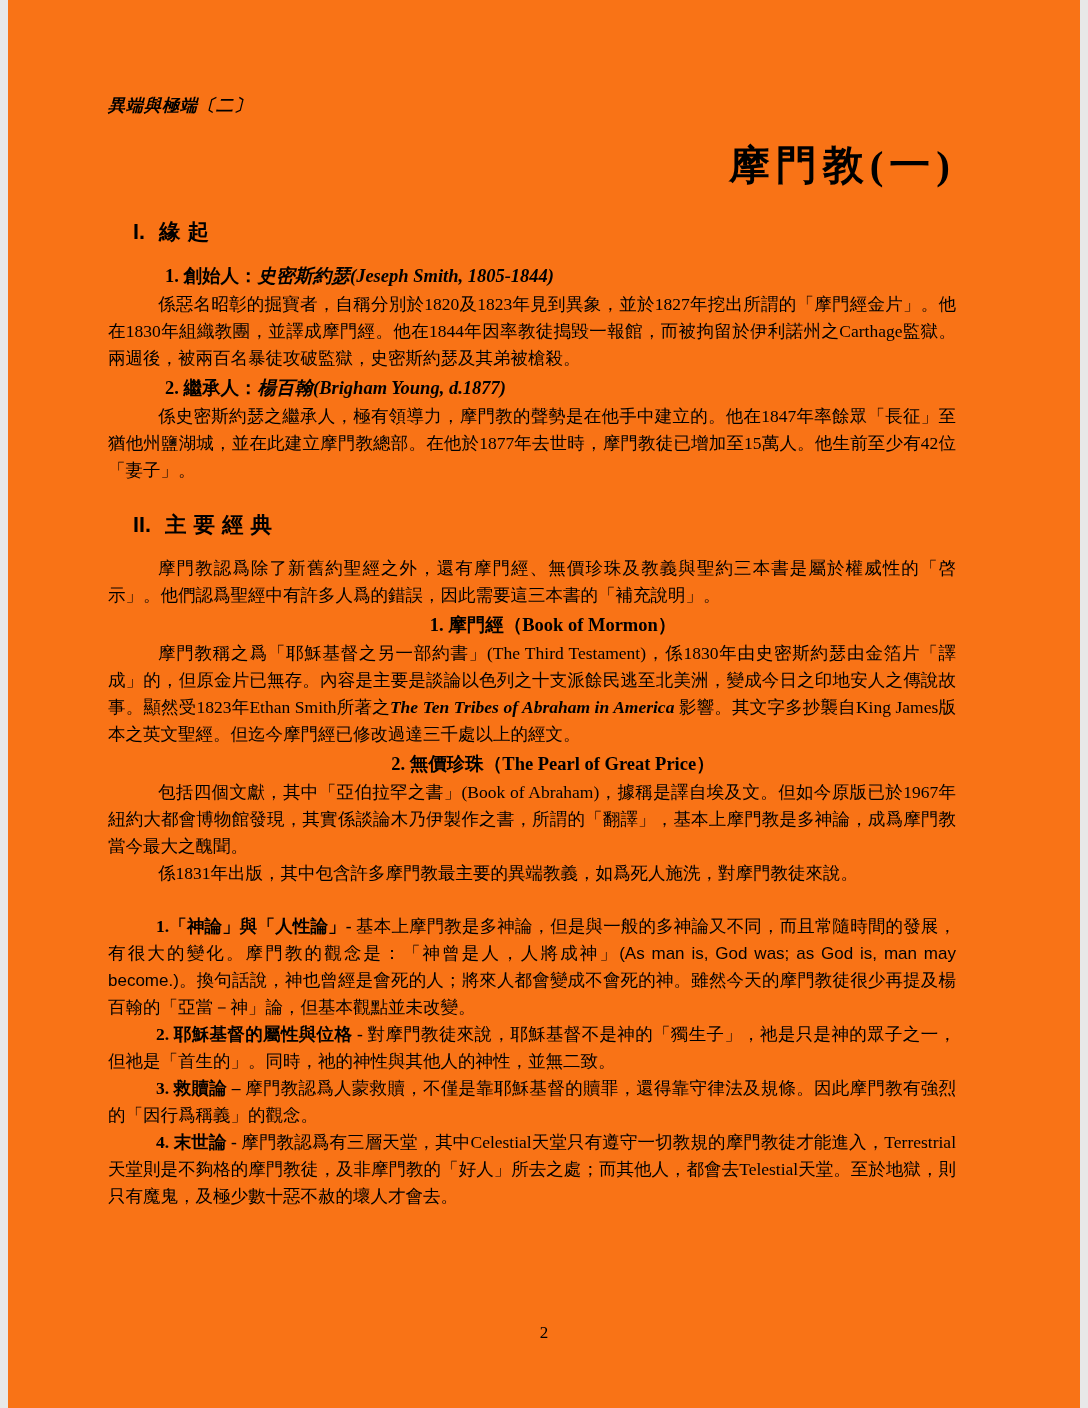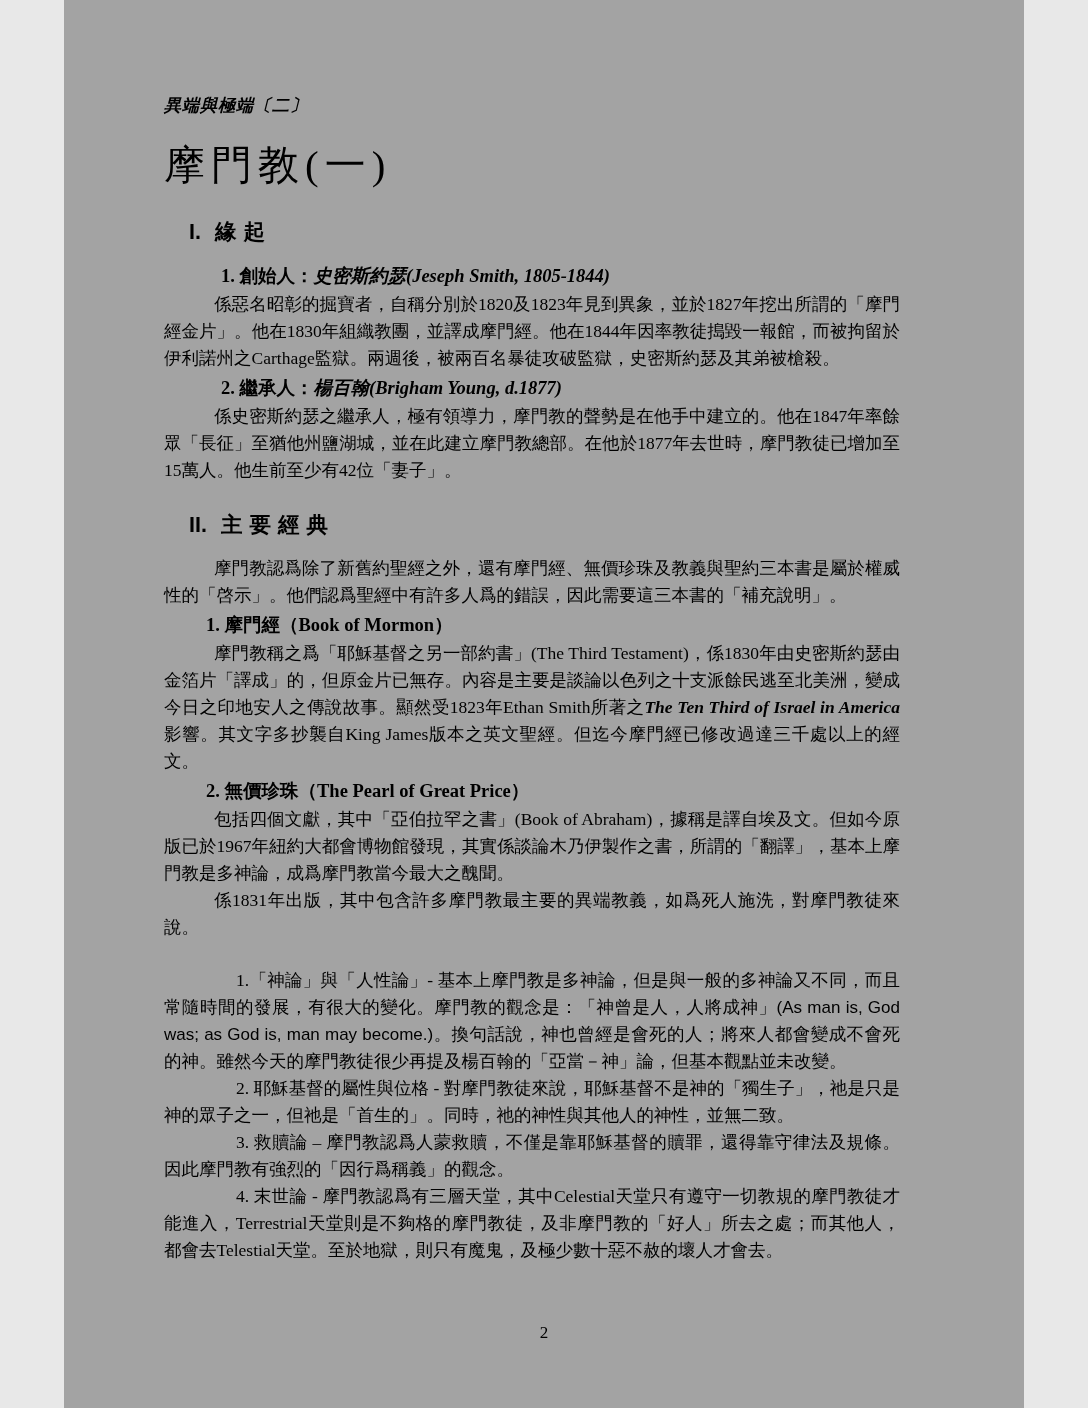--- a/index.html
+++ b/index.html
@@ -1,38 +1,38 @@
 <!DOCTYPE html>
 <html><head>
 <meta charset="utf-8">
 <style>
   html,body{margin:0;padding:0;background:#e8e8e8;}
   .page{
     position:relative;
-    width:960px;height:1408px;
+    width:1072px;height:1408px;
     margin:0 auto;
-    background:#a3a3a3;
+    background:#f97316;
     color:#000;
     box-sizing:border-box;
     padding:92px 124px 4px 100px;
     font-family:"Liberation Serif","DejaVu Serif",serif;
     font-size:17.5px;
     line-height:27px;
     overflow:hidden;
   }
   .header-note{
     font-style:italic;
     font-weight:bold;
     font-size:17px;
     letter-spacing:1px;
   }
   .doc-title{
-    text-align:left;
+    text-align:right;
     font-size:41px;
-    font-weight:normal;
+    font-weight:bold;
     line-height:52px;
     margin-top:20px;
     letter-spacing:6px;
   }
   .section{margin-top:26px;}
   .section-heading{
     font-size:21.5px;
     line-height:30px;
     font-weight:bold;
     margin:0 0 15px 25px;
@@ -51,32 +51,33 @@
     font-size:18.5px;
     line-height:29px;
     margin:2px 0 0 57px;
   }
   .item-head .item-name{font-style:italic;}
   .item-head2{
     font-weight:bold;
     font-size:18.5px;
     line-height:29px;
     margin:2px 0 0 42px;
+    text-align:center;
   }
   .body-p{
     margin:0;
     text-align:justify;
     text-indent:50px;
   }
   .para3{
     margin:0;
     text-align:justify;
     text-indent:48px;
   }
-  .para3 .p-head{font-weight:normal;margin-left:24px;}
+  .para3 .p-head{font-weight:bold;}
   .italic-run{font-style:italic;font-weight:bold;}
   .sans-run{font-family:"Liberation Sans","DejaVu Sans",sans-serif;font-size:17px;}
   .page-number{
     position:absolute;
     bottom:62px;left:0;right:0;
     text-align:center;
     font-size:17px;
   }
 </style>
 </head>
@@ -105,21 +106,21 @@
   </div>
 
   <div class="section">
     <div class="section-heading">
       <span class="sec-num">II.</span><span class="sec-title">主要經典</span>
     </div>
 
     <p class="body-p">摩門教認爲除了新舊約聖經之外，還有摩門經、無價珍珠及教義與聖約三本書是屬於權威性的「啓示」。他們認爲聖經中有許多人爲的錯誤，因此需要這三本書的「補充說明」。</p>
 
     <div class="item-head2">1. 摩門經（Book of Mormon）</div>
-    <p class="body-p"><span>摩門教稱之爲「耶穌基督之另一部約書」(The Third Testament)，係1830年由史密斯約瑟由金箔片「譯成」的，但原金片已無存。內容是主要是談論以色列之十支派餘民逃至北美洲，變成今日之印地安人之傳說故事。顯然受1823年Ethan Smith所著之</span><span class="italic-run">The Ten Third of Israel in America</span><span> 影響。其文字多抄襲自King James版本之英文聖經。但迄今摩門經已修改過達三千處以上的經文。</span></p>
+    <p class="body-p"><span>摩門教稱之爲「耶穌基督之另一部約書」(The Third Testament)，係1830年由史密斯約瑟由金箔片「譯成」的，但原金片已無存。內容是主要是談論以色列之十支派餘民逃至北美洲，變成今日之印地安人之傳說故事。顯然受1823年Ethan Smith所著之</span><span class="italic-run">The Ten Tribes of Abraham in America</span><span> 影響。其文字多抄襲自King James版本之英文聖經。但迄今摩門經已修改過達三千處以上的經文。</span></p>
 
     <div class="item-head2">2. 無價珍珠（The Pearl of Great Price）</div>
     <p class="body-p">包括四個文獻，其中「亞伯拉罕之書」(Book of Abraham)，據稱是譯自埃及文。但如今原版已於1967年紐約大都會博物館發現，其實係談論木乃伊製作之書，所謂的「翻譯」，基本上摩門教是多神論，成爲摩門教當今最大之醜聞。</p>
 
     <p class="body-p">係1831年出版，其中包含許多摩門教最主要的異端教義，如爲死人施洗，對摩門教徒來說。</p>
   </div>
 
   <div class="section">
 
     <p class="para3"><span class="p-head">1.「神論」與「人性論」- </span><span>基本上摩門教是多神論，但是與一般的多神論又不同，而且常隨時間的發展，有很大的變化。摩門教的觀念是：「神曾是人，人將成神」</span><span class="sans-run">(As man is, God was; as God is, man may become.)</span><span>。換句話說，神也曾經是會死的人；將來人都會變成不會死的神。雖然今天的摩門教徒很少再提及楊百翰的「亞當－神」論，但基本觀點並未改變。</span></p>

